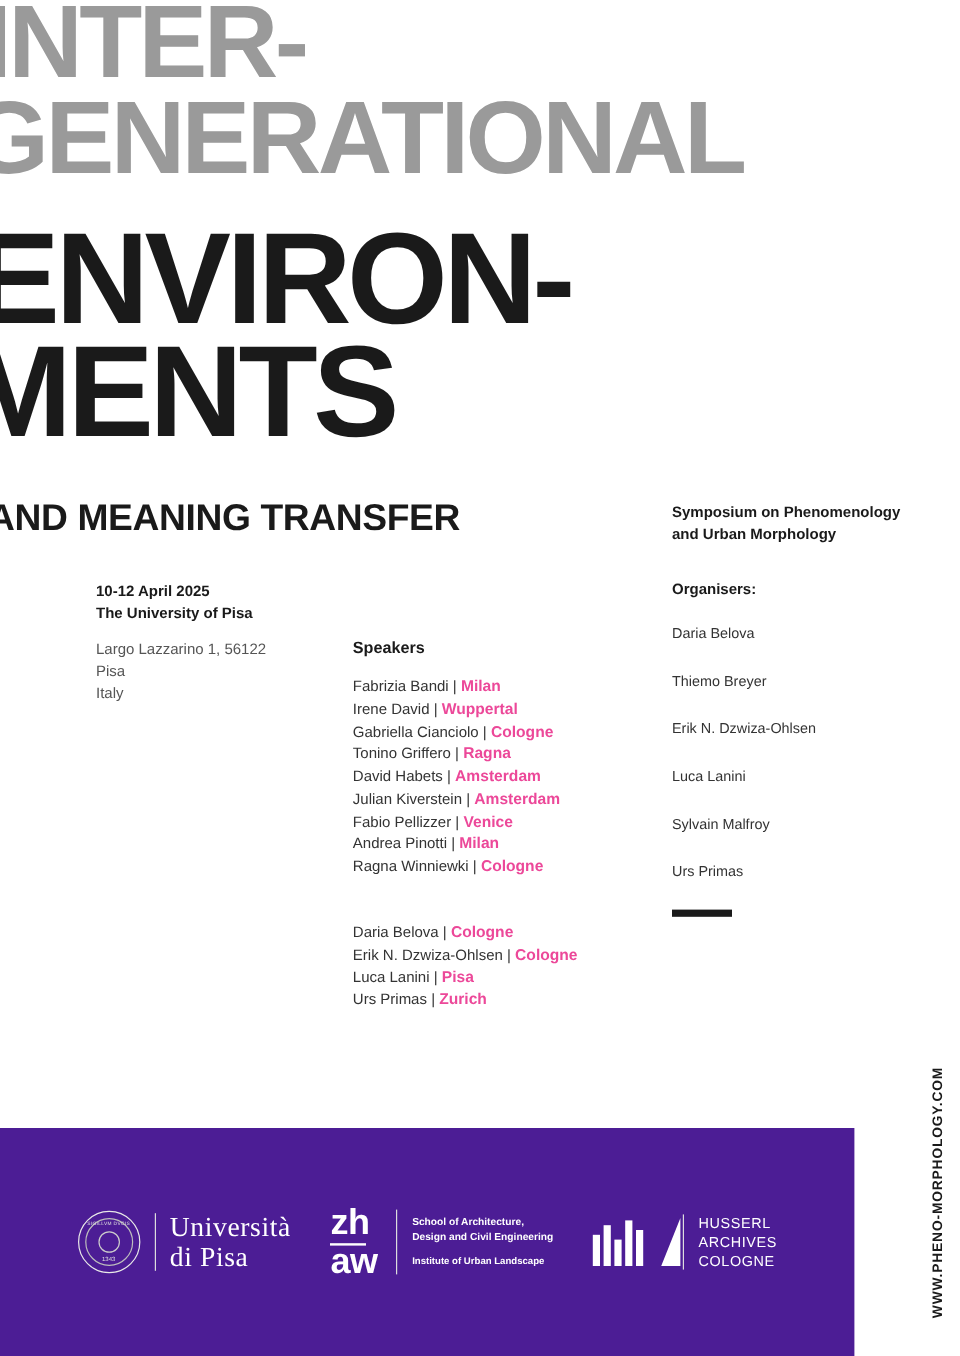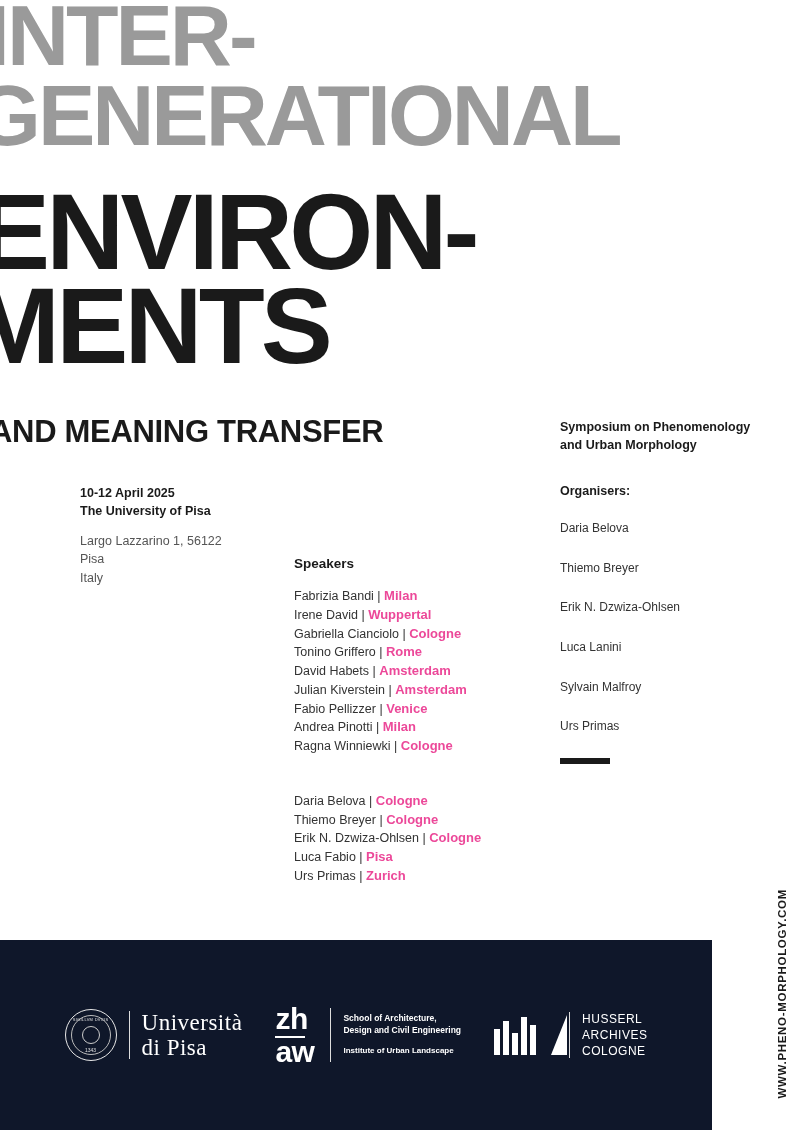--- a/index.html
+++ b/index.html
@@ -48,21 +48,21 @@
     font-size: 12.5px;
     line-height: 1.45;
   }
   .details .bold { font-weight: bold; color: #1a1a1a; }
   .details .addr { color: #555555; margin-top: 12px; }
 
   
   .speakers {
     position: absolute;
     left: 294px;
-    top: 556px;
+    top: 532px;
     width: 250px;
   }
   .speakers h2 {
     margin: 0 0 16px 0;
     font-size: 13.5px;
     font-weight: bold;
   }
   .spk-list { margin: 0; padding: 0; list-style: none; }
   .spk-list li {
     font-size: 12.5px;
@@ -122,21 +122,21 @@
     transform: rotate(180deg);
   }
 
   
   .footer {
     position: absolute;
     left: 0;
     top: 940px;
     width: 712px;
     height: 190px;
-    background: #0f172a;
+    background: #4c1d95;
   }
   .logos {
     position: absolute;
     top: 0; left: 0; right: 0; bottom: 0;
     display: flex;
     align-items: center;
     justify-content: space-around;
     padding: 0 48px;
   }
   .logo { display: flex; align-items: center; color: #ffffff; }
@@ -265,33 +265,32 @@
     <div>Italy</div>
   </div>
 </div>
 
 <div class="speakers">
   <h2>Speakers</h2>
   <ul class="spk-list">
     <li><span>Fabrizia Bandi |</span> <span class="city">Milan</span></li>
     <li><span>Irene David |</span> <span class="city">Wuppertal</span></li>
     <li><span>Gabriella Cianciolo |</span> <span class="city">Cologne</span></li>
-    <li><span>Tonino Griffero |</span> <span class="city">Rome</span></li>
+    <li><span>Tonino Griffero |</span> <span class="city">Ragna</span></li>
     <li><span>David Habets  |</span> <span class="city">Amsterdam</span></li>
     <li><span>Julian Kiverstein |</span> <span class="city">Amsterdam</span></li>
     <li><span>Fabio Pellizzer |</span> <span class="city">Venice</span></li>
     <li><span>Andrea Pinotti |</span> <span class="city">Milan</span></li>
     <li><span>Ragna Winniewki |</span> <span class="city">Cologne</span></li>
   </ul>
   <div class="spk-gap"></div>
   <ul class="spk-list">
     <li><span>Daria Belova |</span> <span class="city">Cologne</span></li>
-    <li><span>Thiemo Breyer |</span> <span class="city">Cologne</span></li>
     <li><span>Erik N. Dzwiza-Ohlsen |</span> <span class="city">Cologne</span></li>
-    <li><span>Luca Fabio |</span> <span class="city">Pisa</span></li>
+    <li><span>Luca Lanini |</span> <span class="city">Pisa</span></li>
     <li><span>Urs Primas  |</span> <span class="city">Zurich</span></li>
   </ul>
 </div>
 
 <div class="organisers">
   <div class="org-sub">
     <div>Symposium on Phenomenology</div>
     <div>and Urban Morphology</div>
   </div>
   <div class="org-title">Organisers:</div>

